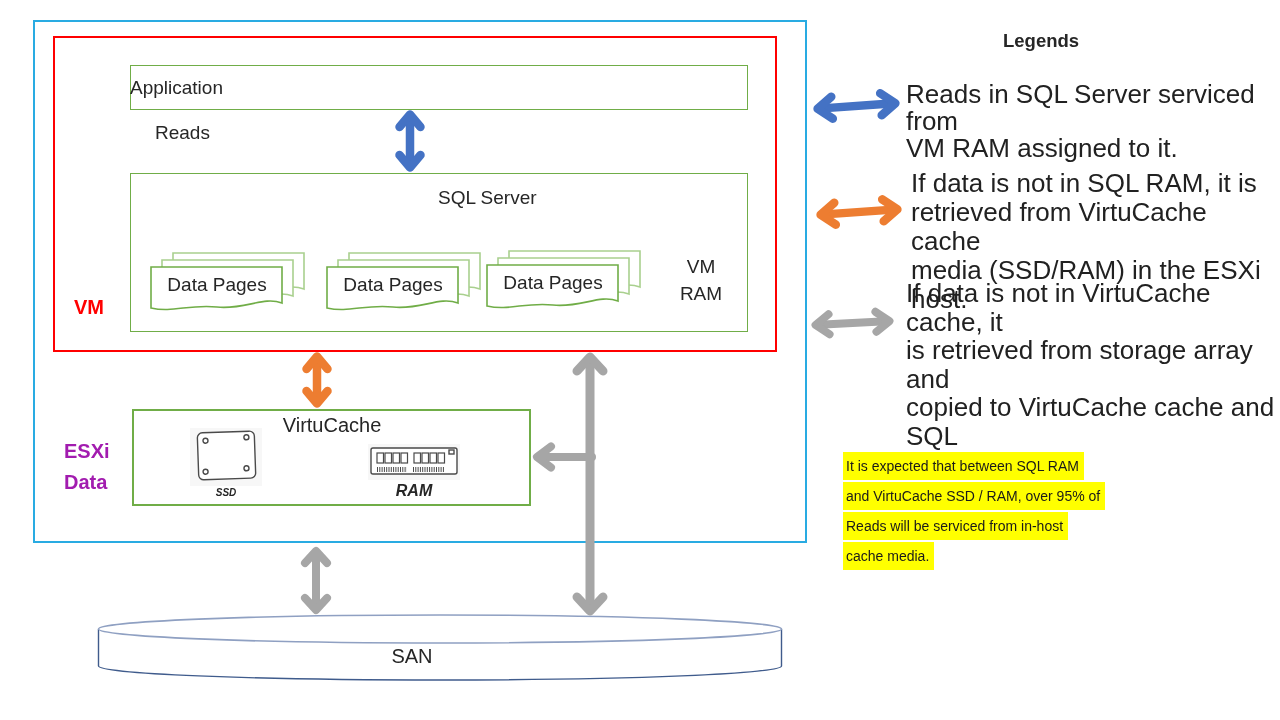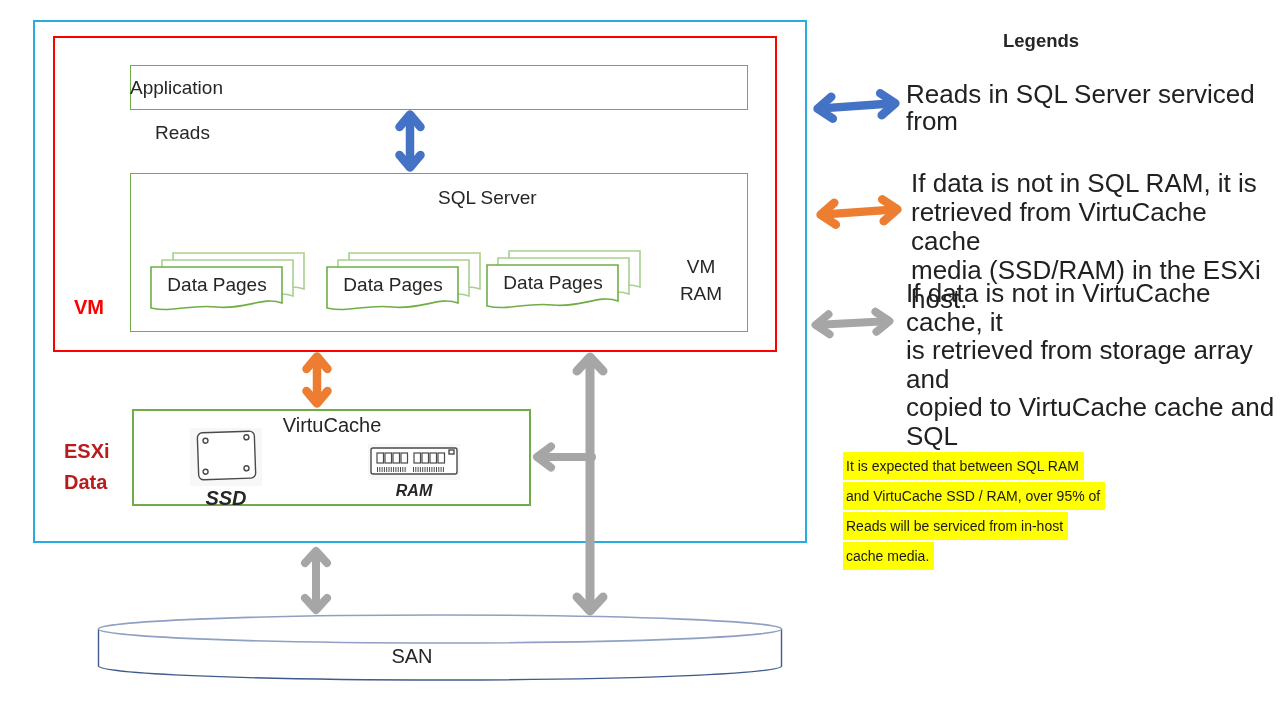--- a/index.html
+++ b/index.html
@@ -10,21 +10,21 @@
   .box-vm{border:2px solid #FF0000;}
   .box-green-thin{border:1.5px solid #70AD47;}
   .box-green{border:2px solid #70AD47;}
   .lbl{position:absolute;white-space:nowrap;}
   .f19{font-size:19px;line-height:26px;}
   .f20{font-size:20px;line-height:26px;}
   .bold{font-weight:bold;}
   .center{text-align:center;}
   .right{}
   .red-text{color:#FF0000;}
-  .cyan-text{color:#b91c1c;}
+  .cyan-text{color:#a21caf;}
   .ital{font-style:italic;}
   .icon-tile{position:absolute;background:#f7f7f7;}
   .legend-text{position:absolute;font-size:26px;color:#212121;}
   .lh27 div{line-height:27px;}
   .lh29 div{line-height:29px;}
   .lh285 div{line-height:28.5px;}
   .lh31 div{line-height:31px;}
   .note{position:absolute;font-size:14px;color:#1a1a1a;}
   .note-line{display:table;background:#FFFF00;line-height:24px;padding:2px 5px 2px 3px;margin-bottom:2px;}
   .arrows{position:absolute;left:0;top:0;pointer-events:none;}
@@ -111,21 +111,21 @@
     <svg width="72" height="58">
       <g transform="rotate(-2 36 27)">
         <rect class="sketch" x="8" y="4" width="57" height="47" rx="5"></rect>
         <circle class="sketch" cx="16" cy="12" r="2.5"></circle>
         <circle class="sketch" cx="57" cy="10" r="2.5"></circle>
         <circle class="sketch" cx="15" cy="43" r="2.5"></circle>
         <circle class="sketch" cx="56" cy="41" r="2.5"></circle>
       </g>
     </svg>
   </div>
-  <div class="lbl center ital bold" style="left:188px;top:487px;width:76px;font-size:20px;">SSD</div>
+  <div class="lbl center ital bold" style="left:188px;top:487px;width:76px;font-size:10px;">SSD</div>
 
   <div class="icon-tile" style="left:368px;top:444px;width:92px;height:36px;">
     <svg width="92" height="36">
       <rect class="sketch" x="3" y="4" width="86" height="26" rx="2"></rect>
       <rect class="sketch" x="81" y="6" width="5" height="4"></rect>
       <g fill="#ffffff" stroke="#4a4a4a" stroke-width="1.2">
         <rect x="9" y="9" width="6.5" height="10"></rect>
           <rect x="17" y="9" width="6.5" height="10"></rect>
         <rect x="25" y="9" width="6.5" height="10"></rect>
           <rect x="33" y="9" width="6.5" height="10"></rect>
@@ -186,20 +186,21 @@
     <g class="arr arr-gray-thin" transform="rotate(-3 853 323)">
       <path d="M819,323 H886"></path>
       <path d="M829,313 L815.5,323 L829,333"></path>
       <path d="M876,313 L889.5,323 L876,333"></path>
     </g>
   </svg>
 
   <div class="lbl bold" style="left:1003px;top:30px;font-size:18.5px;">Legends</div>
   <div class="legend-text lh27" style="left:906px;top:81px;">
       <div>Reads in SQL Server serviced from</div>
+      <div>VM RAM assigned to it.</div>
     </div>
   <div class="legend-text lh29" style="left:911px;top:169px;">
       <div>If data is not in SQL RAM, it is</div>
       <div>retrieved from VirtuCache cache</div>
       <div>media (SSD/RAM) in the ESXi host.</div>
     </div>
   <div class="legend-text lh285" style="left:875px;top:279px;margin-left:31px;">
       <div>If data is not in VirtuCache cache, it</div>
       <div>is retrieved from storage array and</div>
       <div>copied to VirtuCache cache and SQL</div>

